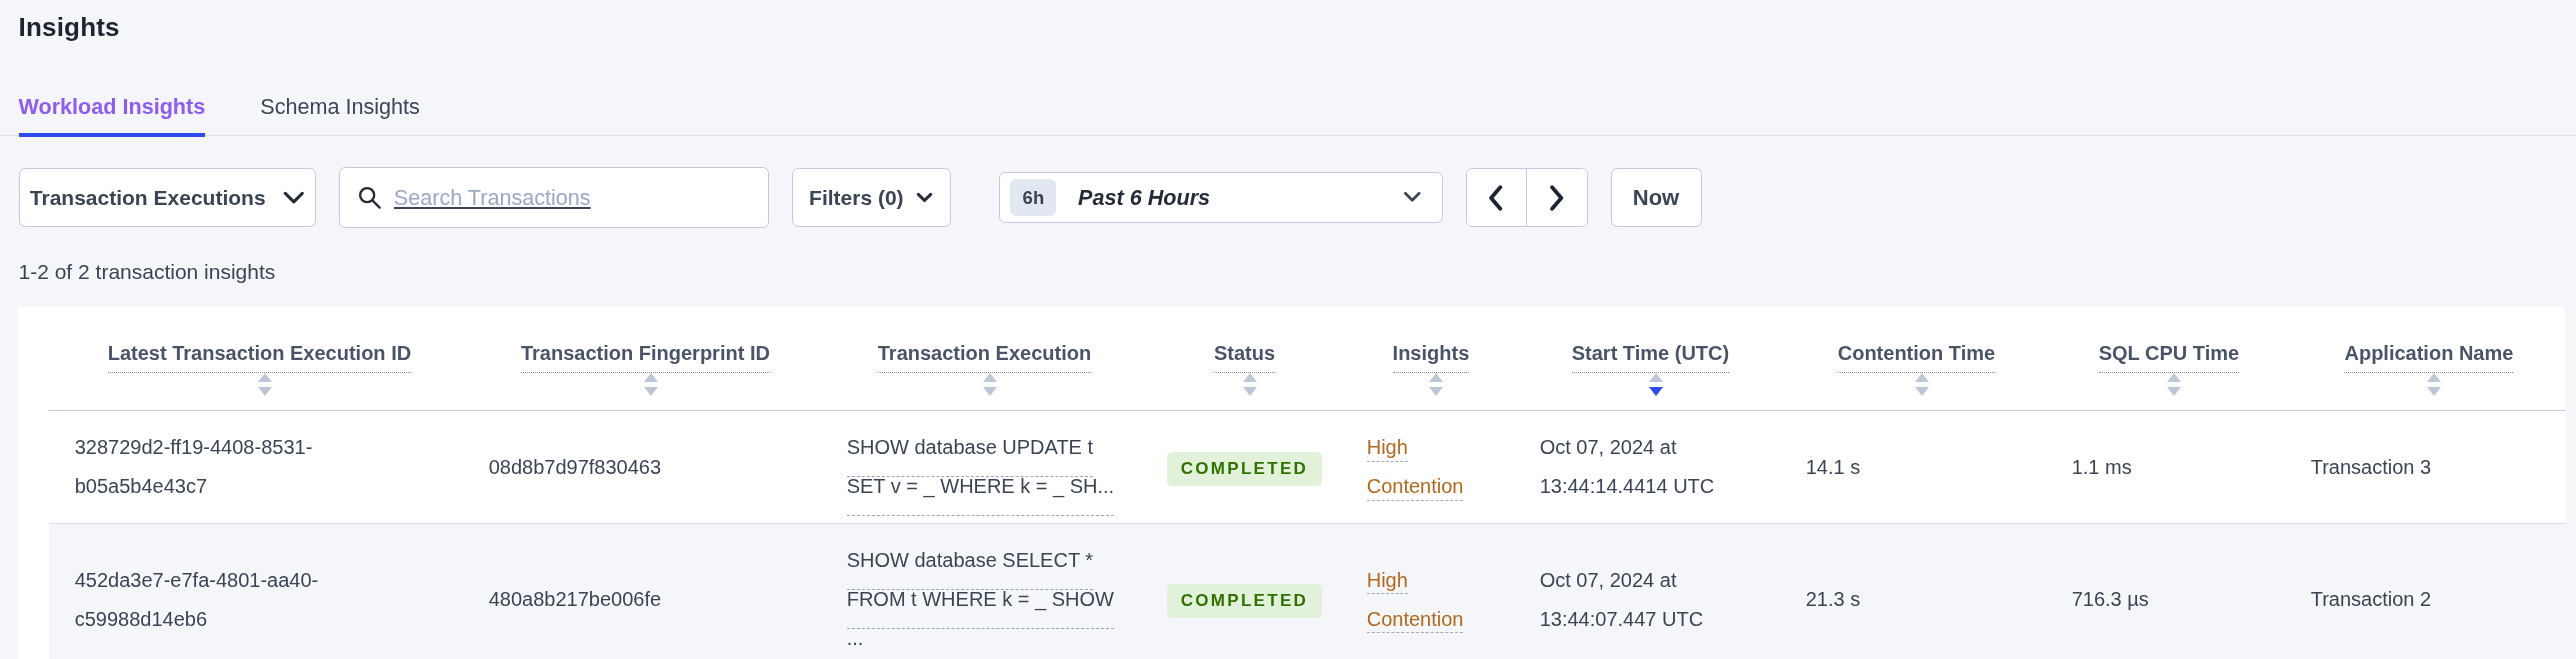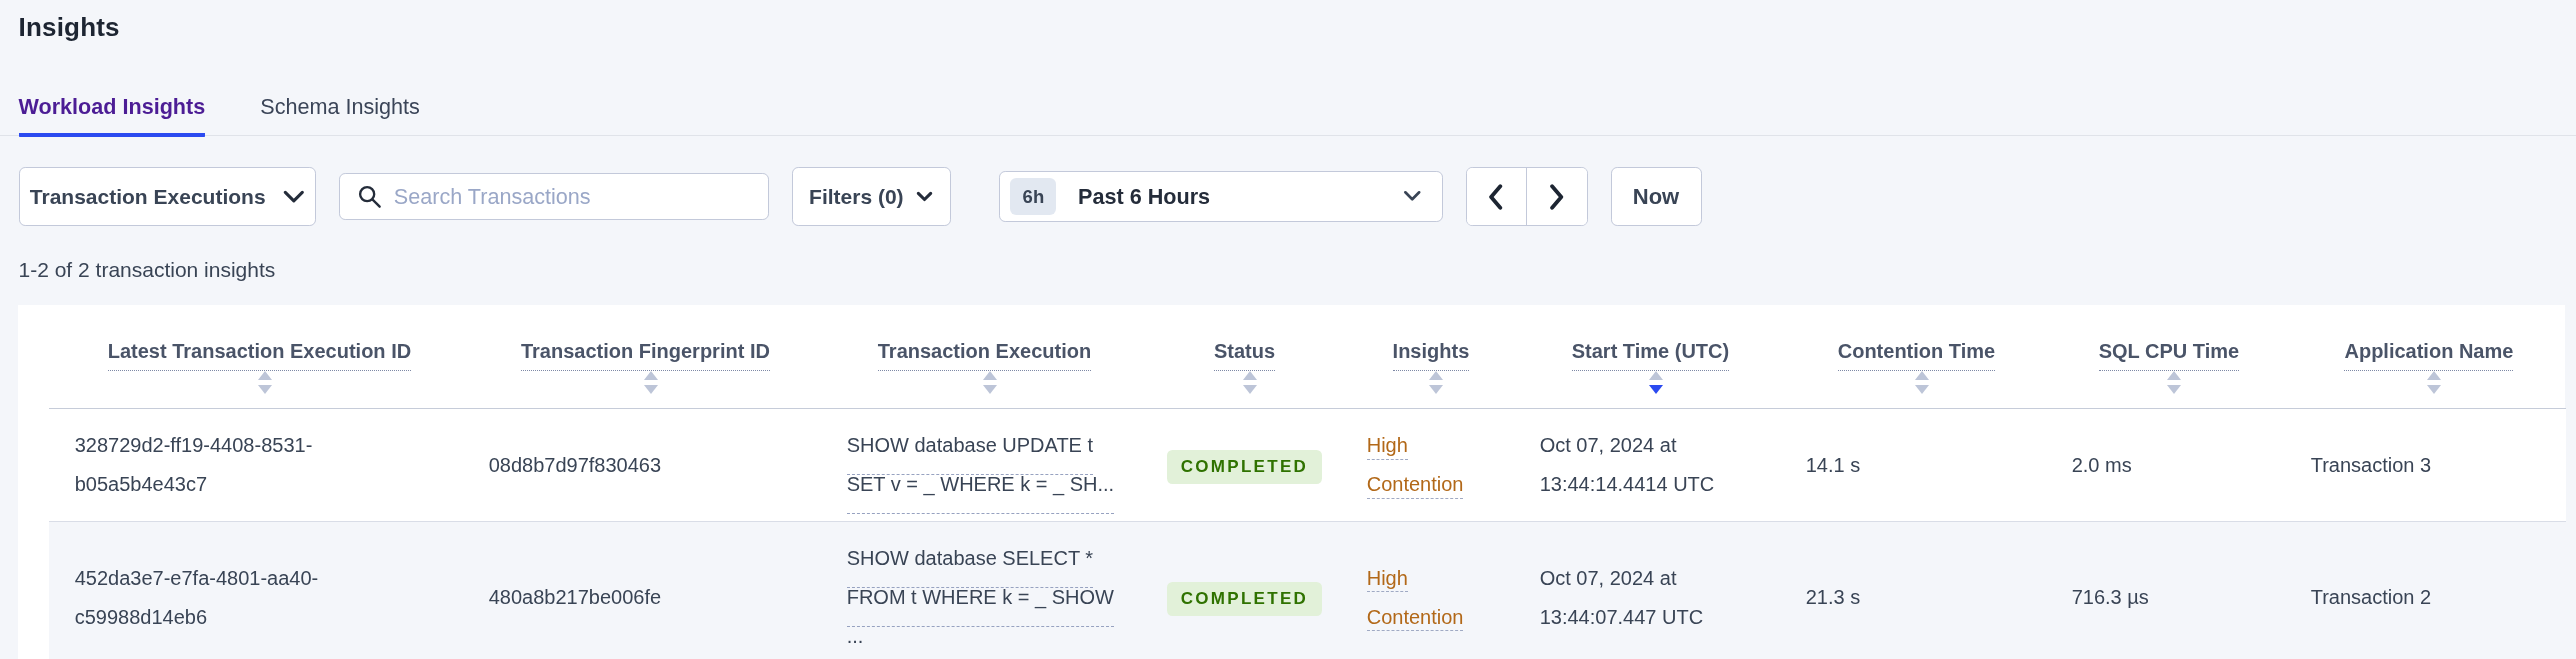--- a/index.html
+++ b/index.html
@@ -22,53 +22,53 @@
     margin-top:51px;
     padding-left:18.5px;
     border-bottom:1.5px solid #e0e3e9;
     display:flex; gap:55px;
   }
   .tab {
     font-size:21.6px; font-weight:500; color:#3b4558;
     padding-bottom:12.3px; border-bottom:4.6px solid transparent; margin-bottom:-1.5px;
     cursor:pointer; border-radius:0.8px;
   }
-  .tab.active { color:#4c1d95; font-weight:600; border-bottom-color:#2b4af0; }
+  .tab.active { color:#8b5cf6; font-weight:600; border-bottom-color:#2b4af0; }
 
   
   .toolbar { margin:31px 0 0 18.5px; display:flex; align-items:center; }
   .btn {
     height:59px; background:#fff; border:1.5px solid #c3c9da; border-radius:6.2px;
     display:flex; align-items:center; justify-content:center;
     font-size:21px; font-weight:600; color:#394455; cursor:pointer;
   }
   .type-dd { width:297px; gap:17px; }
   .chev { display:inline-block; }
   .search-wrap {
-    margin-left:23px; width:430px; height:47px; background:#fff;
+    margin-left:23px; width:430px; height:61px; background:#fff;
     border:1.5px solid #c3c9da; border-radius:6.2px;
-    display:flex; align-items:center; padding:0 17px; gap:12.3px;
+    display:flex; align-items:center; padding:0 17px; gap:12.3px;text-decoration:underline;
   }
   .search-wrap input {
     border:none; outline:none; flex:1; font-size:21.6px;
     font-family:"Liberation Sans", sans-serif; color:#394455; background:transparent;
   }
   .search-wrap input::placeholder { color:#9aa7c7; }
   .filters-btn { margin-left:23px; width:159px; gap:12.3px; }
 
   .time-picker {
     margin-left:48px; width:444px; height:51px; background:#fff;
     border:1.5px solid #c3c9da; border-radius:6.2px;
     display:flex; align-items:center; padding:0 20px 0 10.8px; cursor:pointer;
   }
   .time-badge {
     background:#e2e8f1; color:#394455; font-size:18.5px; font-weight:700;
     padding:7.7px 12.3px; border-radius:6.2px;
   }
-  .time-label { margin-left:21.6px; font-size:21.6px; font-weight:600; color:#242c3a; flex:1; }
+  .time-label { margin-left:21.6px; font-size:21.6px; font-weight:600; color:#242c3a; flex:1;font-style:italic; }
   .range-arrows {
     margin-left:23px; height:59px; display:flex; background:#fff;
     border:1.5px solid #c3c9da; border-radius:6.2px; overflow:hidden;
   }
   .range-arrows .arrow-btn {
     width:60px; display:flex; align-items:center; justify-content:center;
     cursor:pointer; background:#fff; border:none;
   }
   .range-arrows .arrow-btn:first-child { border-right:1.5px solid #c3c9da; }
   .now-btn { margin-left:23px; width:91px; font-size:22px; }
@@ -302,21 +302,21 @@
           <td>
               <div class="insight-cell-inner"><span class="insight-link">High Contention</span></div>
             </td>
           <td>
               <div class="time-cell-inner">Oct 07, 2024 at 13:44:14.4414 UTC</div>
             </td>
           <td>
               <div>14.1 s</div>
             </td>
           <td>
-              <div>2.0 ms</div>
+              <div>1.1 ms</div>
             </td>
           <td>
               <div>Transaction 3</div>
             </td>
         </tr>
         <tr class="row-2">
           <td>
               <div class="cell-id">452da3e7-e7fa-4801-aa40-c59988d14eb6</div>
             </td>
           <td>

